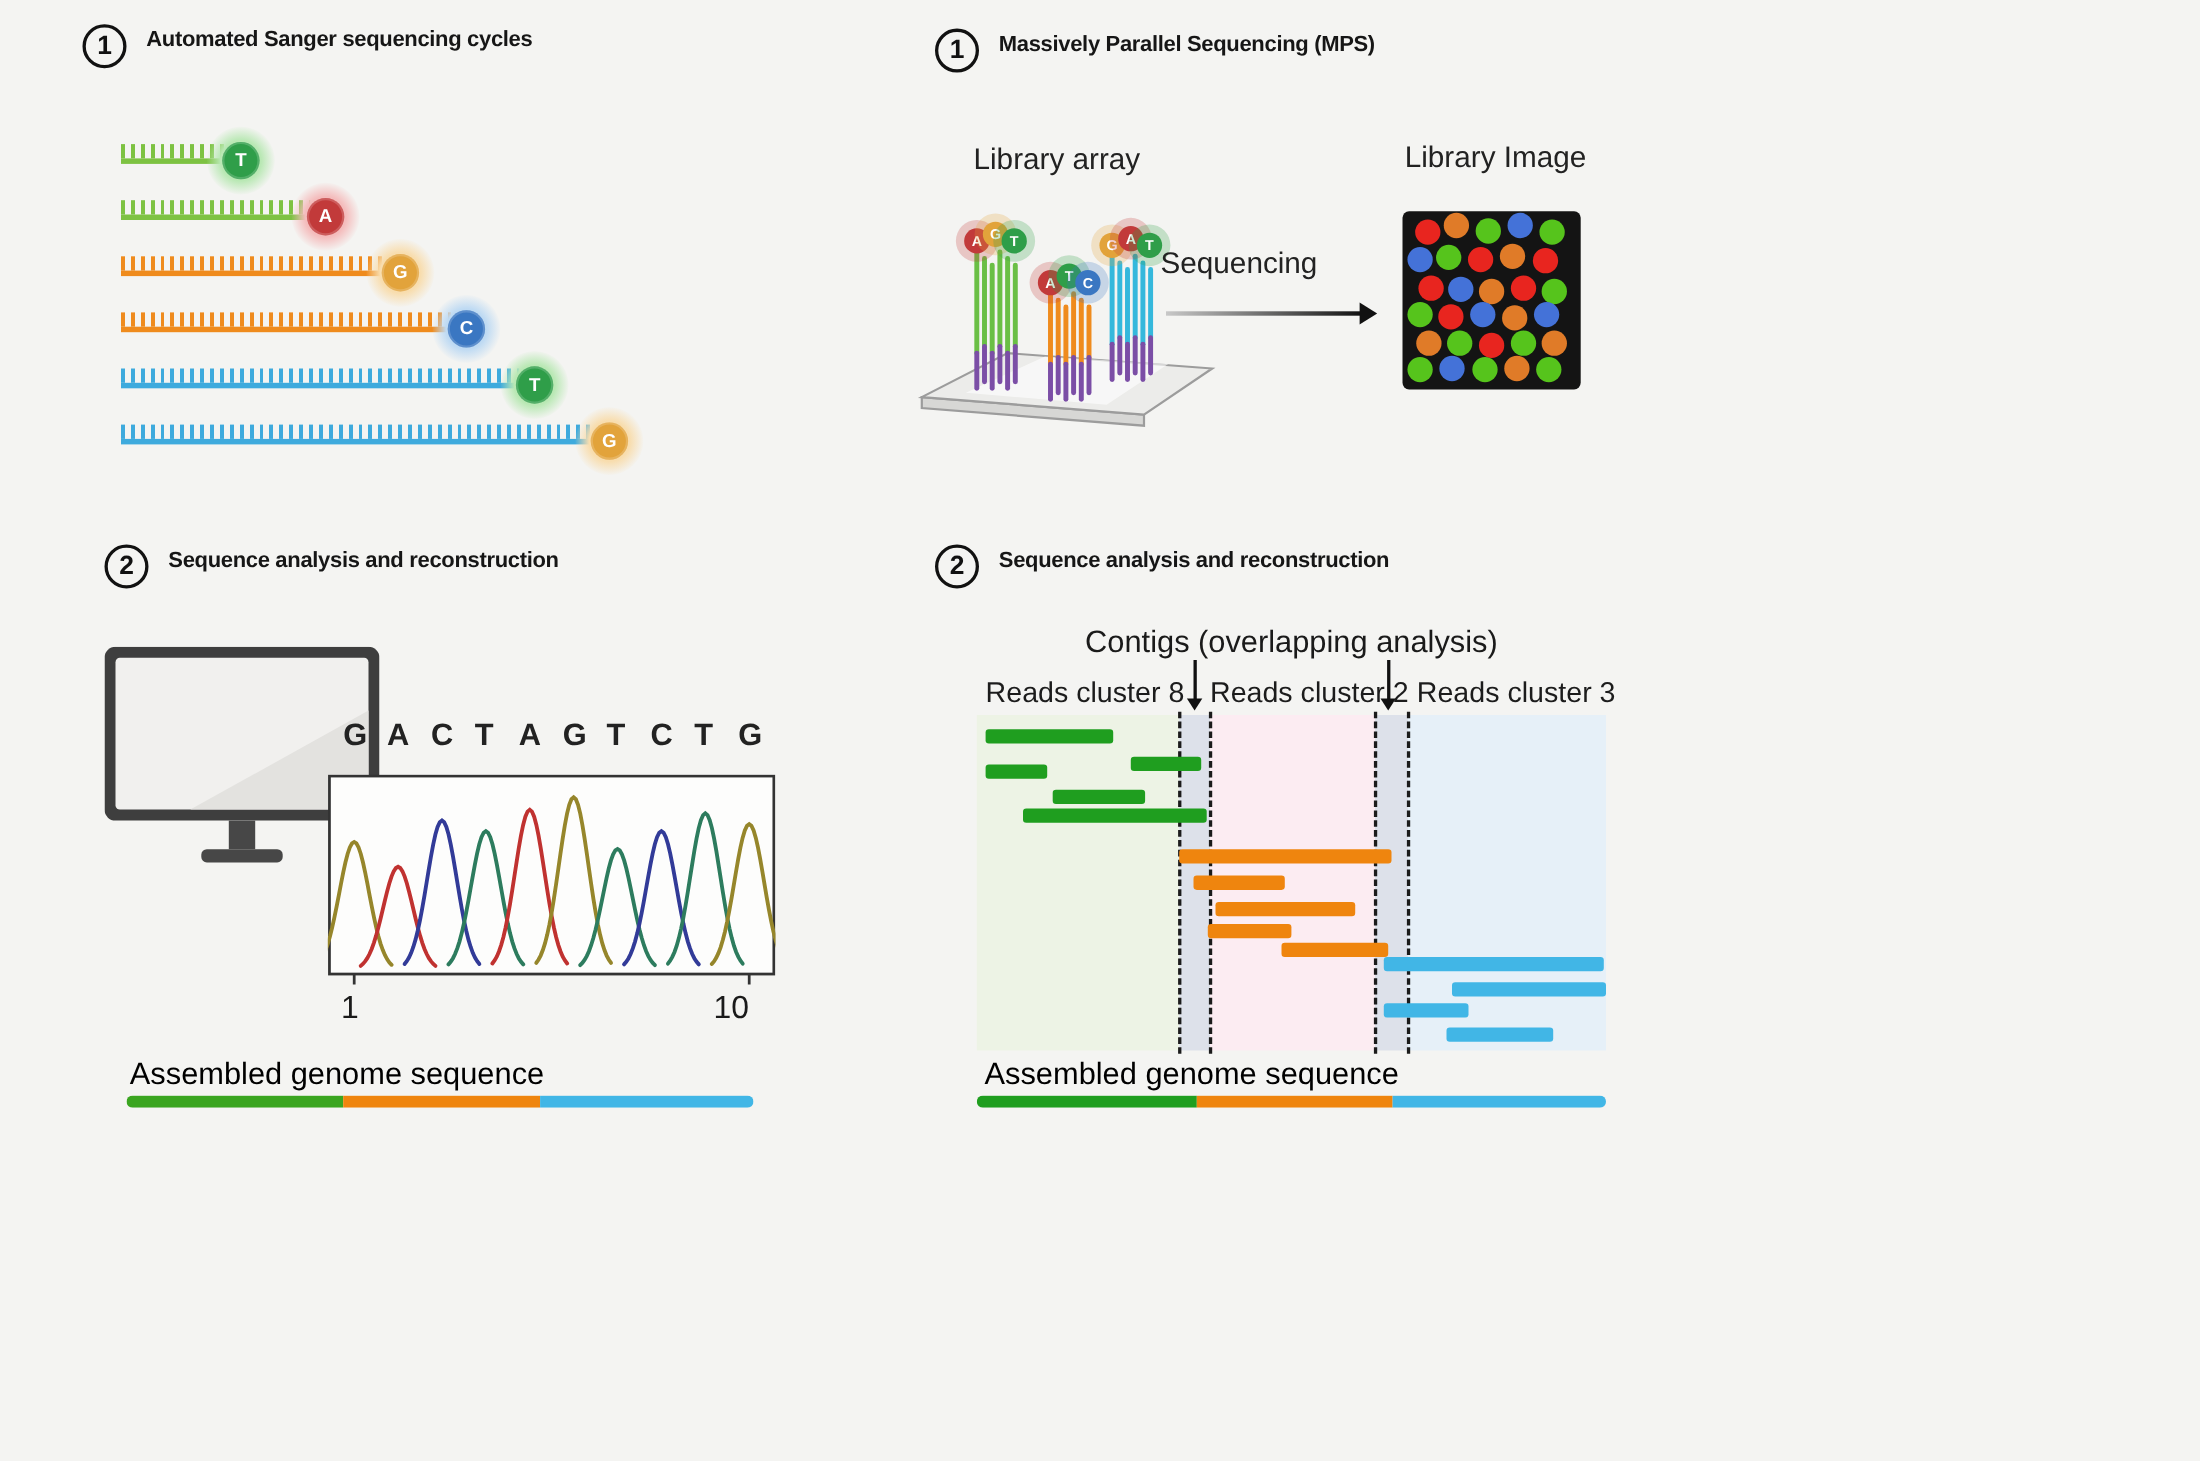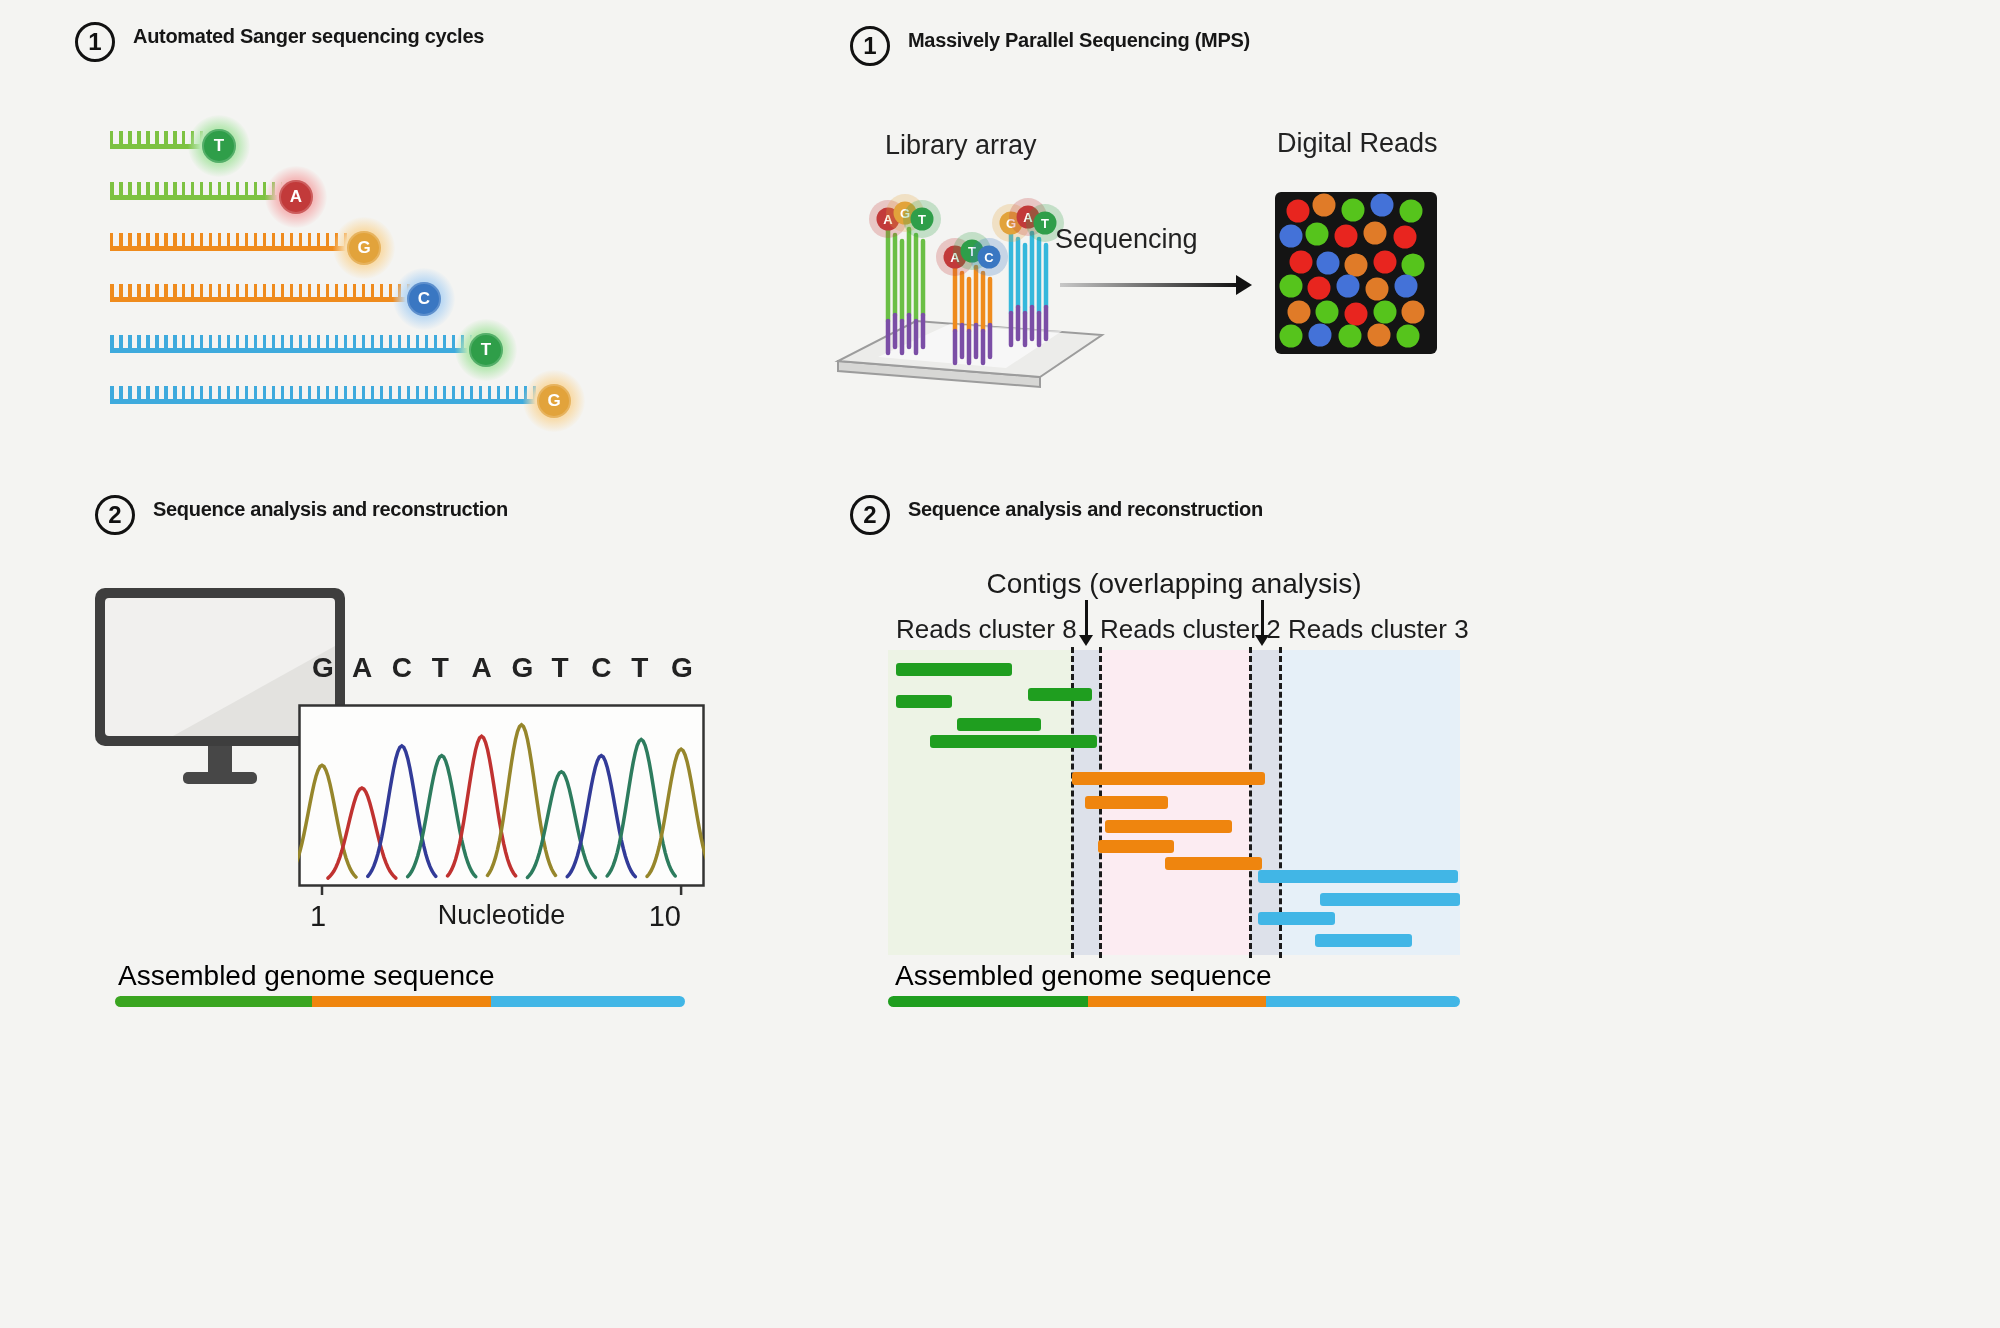--- a/index.html
+++ b/index.html
@@ -127,21 +127,21 @@
       </div>
   </section>
 
   <section>
     <div class="step" style="left:850px; top:26px;">
       <span>1</span>
     </div>
     <div class="h1" style="left:908px; top:29px;">Massively Parallel Sequencing (MPS)</div>
 
     <div class="sublabel" style="left:885px; top:130px;">Library array</div>
-    <div class="sublabel" style="left:1277px; top:128px;">Digital Reads</div>
+    <div class="sublabel" style="left:1277px; top:128px;">Library Image</div>
 
     <svg id="library-array-graphic" width="290" height="235" viewBox="0 0 290 235">
       <g>
         <polygon points="8,196 210,212 210,222 8,206" fill="#d7d7d5" stroke="#9c9c9c" stroke-width="2"></polygon>
         <polygon points="8,196 210,212 272,170 86,156" fill="#ececea" stroke="#9c9c9c" stroke-width="2"></polygon>
         <polygon points="48,192 176,203 232,166 120,159" fill="rgba(255,255,255,0.6)"></polygon>
       </g>
     <g>
           <line x1="58" y1="64" x2="58" y2="156" stroke="#6abf45" stroke-width="4.5" stroke-linecap="round"></line>
           <line x1="58" y1="156" x2="58" y2="188" stroke="#7b4ea6" stroke-width="4.5" stroke-linecap="round"></line>
@@ -286,21 +286,20 @@
         <path d="M149.6 171.9 L151.6 169.2 L153.6 165.7 L155.6 161.0 L157.6 155.2 L159.6 148.0 L161.6 139.4 L163.6 129.3 L165.6 118.1 L167.6 105.8 L169.6 92.8 L171.6 79.8 L173.6 67.2 L175.6 55.7 L177.6 45.9 L179.6 38.5 L181.6 33.8 L183.6 32.2 L185.6 33.8 L187.6 38.5 L189.6 45.9 L191.6 55.7 L193.6 67.2 L195.6 79.8 L197.6 92.8 L199.6 105.8 L201.6 118.1 L203.6 129.3 L205.6 139.4 L207.6 148.0 L209.6 155.2 L211.6 161.0 L213.6 165.7 L215.6 169.2 L217.6 171.9" fill="none" stroke="#c03230" stroke-width="3.5" stroke-linecap="round"></path>
         <path d="M189.5 171.4 L191.5 168.5 L193.5 164.7 L195.5 159.7 L197.5 153.4 L199.5 145.6 L201.5 136.4 L203.5 125.6 L205.5 113.4 L207.5 100.1 L209.5 86.2 L211.5 72.1 L213.5 58.6 L215.5 46.2 L217.5 35.6 L219.5 27.6 L221.5 22.6 L223.5 20.9 L225.5 22.6 L227.5 27.6 L229.5 35.6 L231.5 46.2 L233.5 58.6 L235.5 72.1 L237.5 86.2 L239.5 100.1 L241.5 113.4 L243.5 125.6 L245.5 136.4 L247.5 145.6 L249.5 153.4 L251.5 159.7 L253.5 164.7 L255.5 168.5 L257.5 171.4" fill="none" stroke="#96862b" stroke-width="3.5" stroke-linecap="round"></path>
         <path d="M229.4 173.4 L231.4 171.4 L233.4 168.7 L235.4 165.2 L237.4 160.8 L239.4 155.3 L241.4 148.8 L243.4 141.2 L245.4 132.7 L247.4 123.4 L249.4 113.7 L251.4 103.8 L253.4 94.3 L255.4 85.6 L257.4 78.2 L259.4 72.6 L261.4 69.0 L263.4 67.8 L265.4 69.0 L267.4 72.6 L269.4 78.2 L271.4 85.6 L273.4 94.3 L275.4 103.8 L277.4 113.7 L279.4 123.4 L281.4 132.7 L283.4 141.2 L285.4 148.8 L287.4 155.3 L289.4 160.8 L291.4 165.2 L293.4 168.7 L295.4 171.4 L297.4 173.4" fill="none" stroke="#2d7c5e" stroke-width="3.5" stroke-linecap="round"></path>
         <path d="M269.3 172.7 L271.3 170.4 L273.3 167.3 L275.3 163.3 L277.3 158.2 L279.3 152.0 L281.3 144.5 L283.3 135.8 L285.3 126.1 L287.3 115.4 L289.3 104.2 L291.3 92.9 L293.3 82.0 L295.3 72.0 L297.3 63.5 L299.3 57.1 L301.3 53.0 L303.3 51.6 L305.3 53.0 L307.3 57.1 L309.3 63.5 L311.3 72.0 L313.3 82.0 L315.3 92.9 L317.3 104.2 L319.3 115.4 L321.3 126.1 L323.3 135.8 L325.3 144.5 L327.3 152.0 L329.3 158.2 L331.3 163.3 L333.3 167.3 L335.3 170.4 L337.3 172.7" fill="none" stroke="#323b98" stroke-width="3.5" stroke-linecap="round"></path>
         <path d="M309.2 172.0 L311.2 169.4 L313.2 165.9 L315.2 161.4 L317.2 155.7 L319.2 148.6 L321.2 140.2 L323.2 130.4 L325.2 119.4 L327.2 107.4 L329.2 94.7 L331.2 82.0 L333.2 69.6 L335.2 58.4 L337.2 48.8 L339.2 41.6 L341.2 37.0 L343.2 35.4 L345.2 37.0 L347.2 41.6 L349.2 48.8 L351.2 58.4 L353.2 69.6 L355.2 82.0 L357.2 94.7 L359.2 107.4 L361.2 119.4 L363.2 130.4 L365.2 140.2 L367.2 148.6 L369.2 155.7 L371.2 161.4 L373.2 165.9 L375.2 169.4 L377.2 172.0" fill="none" stroke="#2d7c5e" stroke-width="3.5" stroke-linecap="round"></path>
         <path d="M349.1 172.4 L351.1 170.0 L353.1 166.8 L355.1 162.5 L357.1 157.2 L359.1 150.6 L361.1 142.8 L363.1 133.7 L365.1 123.4 L367.1 112.2 L369.1 100.4 L371.1 88.5 L373.1 77.0 L375.1 66.6 L377.1 57.7 L379.1 50.9 L381.1 46.6 L383.1 45.2 L385.1 46.6 L387.1 50.9 L389.1 57.7 L391.1 66.6 L393.1 77.0 L395.1 88.5 L397.1 100.4 L399.1 112.2 L401.1 123.4 L403.1 133.7 L405.1 142.8 L407.1 150.6 L409.1 157.2 L411.1 162.5 L413.1 166.8 L415.1 170.0 L417.1 172.4" fill="none" stroke="#96862b" stroke-width="3.5" stroke-linecap="round"></path>
         <line x1="383.09999999999997" y1="182" x2="383.09999999999997" y2="191" stroke="#333" stroke-width="2.5"></line>
       </svg>
     <div id="chromo-axis">
       <span id="axis-start">1</span>
-      <span id="axis-mid">Nucleotide</span>
       <span id="axis-end">10</span>
     </div>
 
     <div class="assembled-label" style="left:118px; top:960px;">Assembled genome sequence</div>
     <div class="assembled-bar" style="left:115px; top:996px; width:570px;">
         <div style="width: 34.5%; background: rgb(58, 165, 32);"></div>
         <div style="width: 31.5%; background: rgb(239, 133, 14);"></div>
         <div style="width: 34%; background: rgb(65, 182, 230);"></div>
       </div>
   </section>

